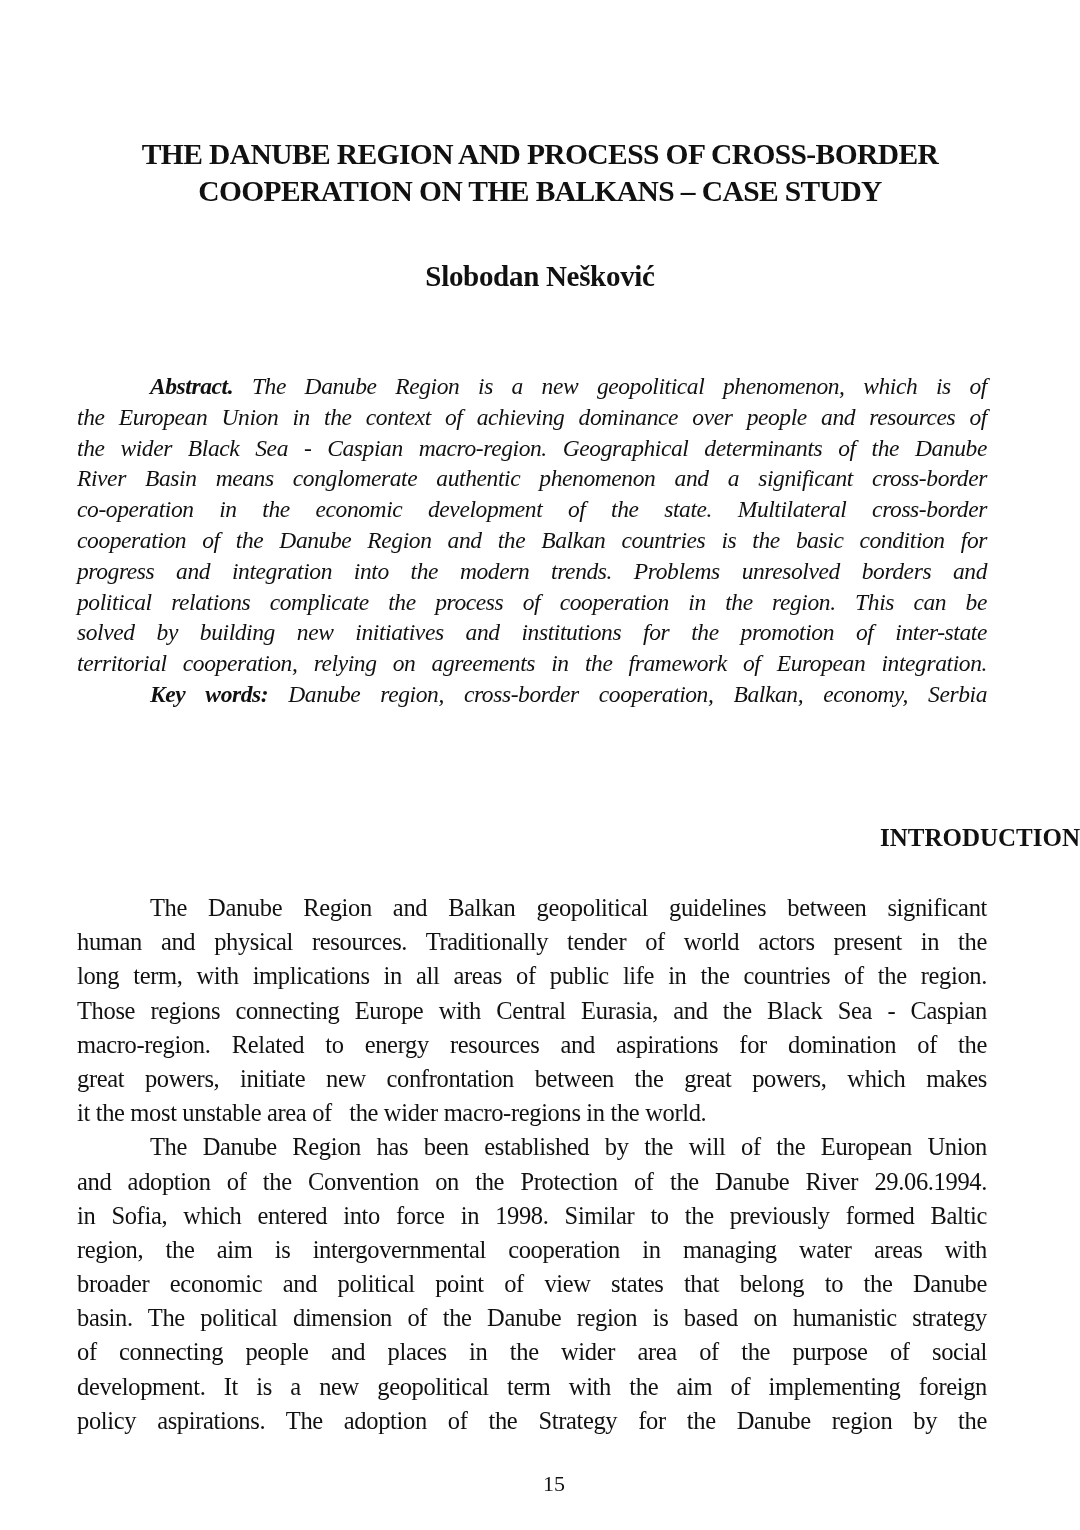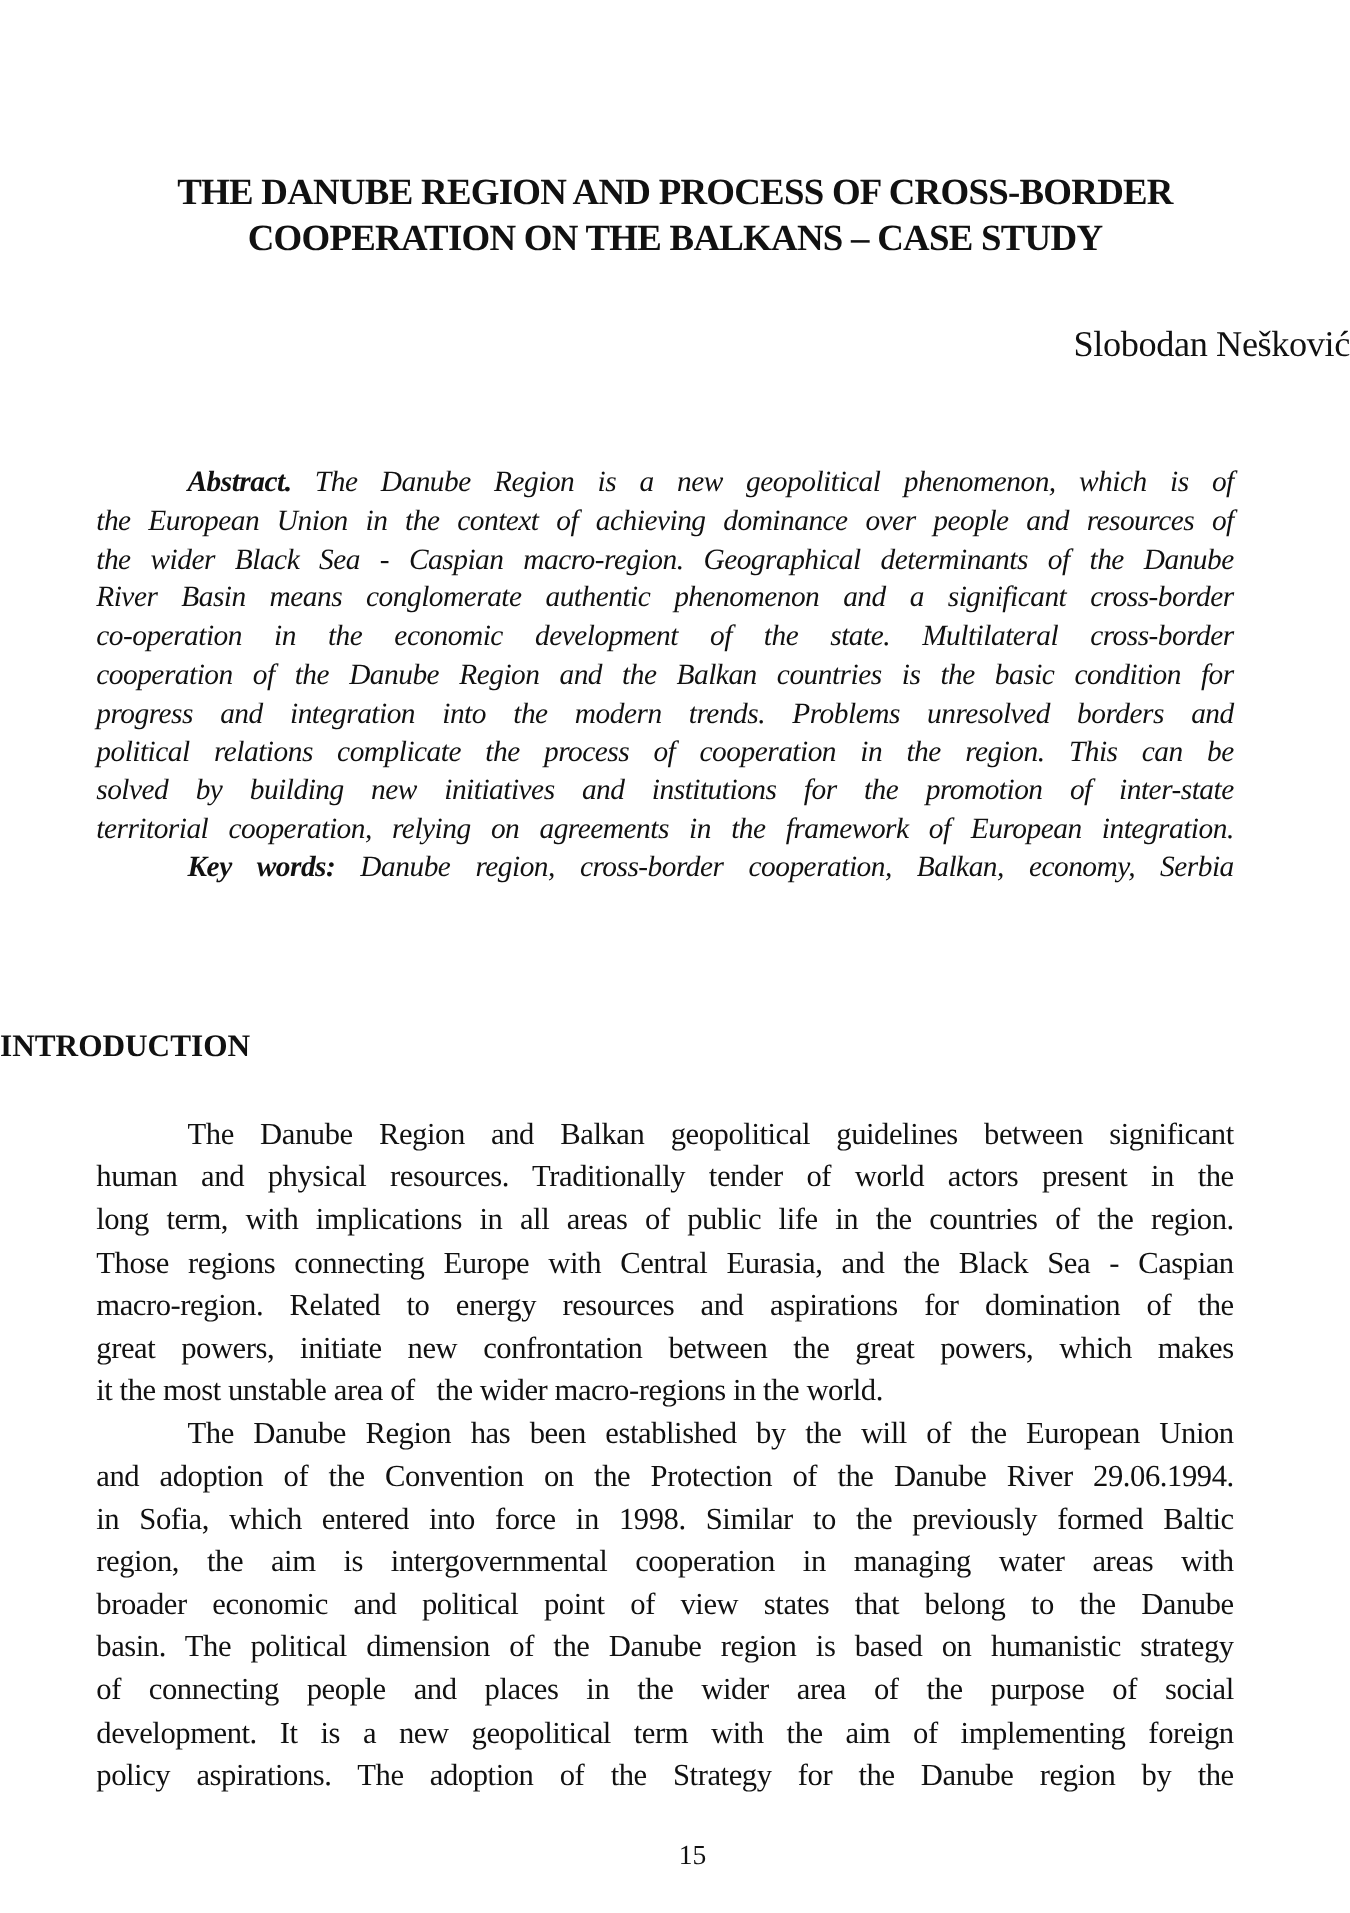--- a/index.html
+++ b/index.html
@@ -1,28 +1,28 @@
 <!DOCTYPE html>
 <html><head>
 <meta charset="utf-8">
 <style>
   html, body { margin: 0; padding: 0; background: #ffffff; }
   body { width: 1080px; height: 1530px; position: relative; overflow: hidden; color: #111; font-family: "Liberation Serif", serif; }
   .page { position: absolute; left: 0; top: 0; width: 948px; height: 1530px; }
   .title { position: absolute; left: 60px; width: 960px; top: 136px; text-align: center; font-weight: bold; font-size: 29.5px; line-height: 37px; letter-spacing: -0.6px; }
   .title .tl { display: block; white-space: nowrap; }
-  .author { position: absolute; left: 0; width: 1080px; top: 258px; text-align: right; font-weight: normal; font-size: 29px; line-height: 36px; letter-spacing: -0.3px; }
+  .author { position: absolute; left: 0; width: 1080px; top: 258px; text-align: center; font-weight: bold; font-size: 29px; line-height: 36px; letter-spacing: -0.3px; }
   .block { position: absolute; left: 77px; width: 910px; }
   .line { display: block; text-align: justify; text-align-last: justify; white-space: nowrap; height: 31px; line-height: 31px; }
   .line.last { text-align-last: left; }
   .abstract { top: 371px; font-style: italic; font-size: 23.5px; letter-spacing: -0.4px; }
   .abstract .line { height: 30.8px; line-height: 30.8px; }
   .indent { padding-left: 73px; }
   .bold { font-weight: bold; }
-  .section { position: absolute; left: 0; width: 1080px; top: 822px; text-align: left; font-weight: bold; font-size: 25px; line-height: 32px; }
+  .section { position: absolute; left: 0; width: 1080px; top: 822px; text-align: right; font-weight: bold; font-size: 25px; line-height: 32px; }
   .body { top: 891px; font-size: 24.5px; letter-spacing: -0.35px; }
   .body .line { height: 34.2px; line-height: 34.2px; }
   .pagenum { position: absolute; left: 0; width: 1080px; top: 1470px; text-align: center; font-size: 22px; line-height: 28px; padding-left: 14px; }
 </style>
 </head>
 <body>
 
 <div class="page">
 
   <div class="title">

